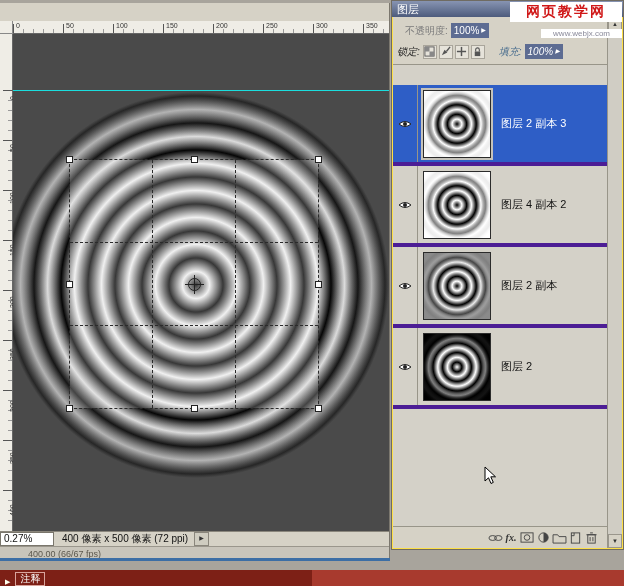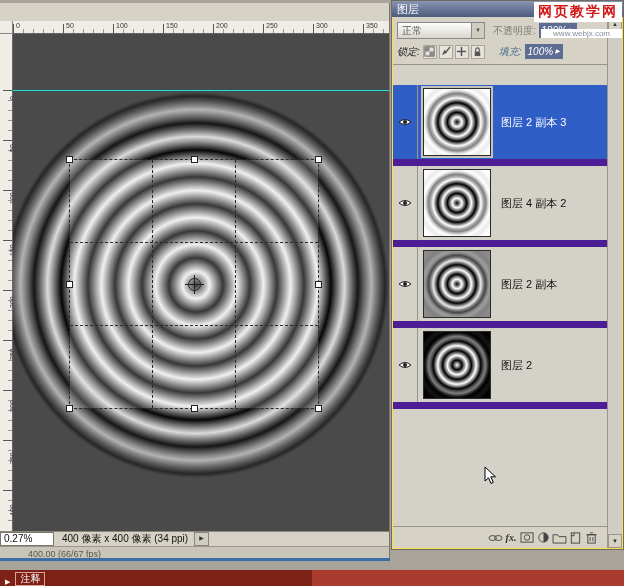--- a/index.html
+++ b/index.html
@@ -64,21 +64,21 @@
   .bs-arrow{width:12px;height:15px;background:#cfccc0;border-left:1px solid #8a8a8a;font-size:6px;line-height:15px;text-align:center;color:#555;}
   .dim-label{color:#7b7b7b;margin-left:8px;}
   .chip{margin-left:3px;background:#5d6c92;color:#fff;height:15px;line-height:15px;padding:0 3px;display:flex;align-items:center;gap:2px;}
   .chip .chip-arrow{font-size:6px;}
   .lock-label{color:#222;}
   .lock-icons{display:flex;gap:2px;margin-left:3px;}
   .lock-btn{width:14px;height:14px;background:#e6e3da;border:1px solid #a9a59b;display:flex;align-items:center;justify-content:center;box-sizing:border-box;}
   .fill-label{color:#4a6e8e;margin-left:14px;}
 
   .layer-list{position:absolute;left:1px;right:16px;top:64px;bottom:23px;background:#d4d1c8;overflow:hidden;}
-  .layer-row{position:absolute;left:0;right:0;height:81px;display:flex;align-items:center;border-bottom:7px solid #4c1d95;box-sizing:border-box;background:#d4d1c8;}
+  .layer-row{position:absolute;left:0;right:0;height:81px;display:flex;align-items:center;border-bottom:4px solid #4c1d95;box-sizing:border-box;background:#d4d1c8;}
   .layer-row.selected{background:#2e5ec6;}
   .eye-cell{width:24px;align-self:stretch;border-right:1px solid #989589;display:flex;align-items:center;justify-content:center;}
   .thumb{width:68px;height:68px;margin-left:5px;border:1px solid #2b2b2b;box-sizing:border-box;}
   .layer-row.selected .thumb{box-shadow:0 0 0 2px #c6c3ba;}
   .layer-label{margin-left:10px;font-size:11px;color:#111;white-space:nowrap;}
   .layer-row.selected .layer-label{color:#fff;}
   .t-white{background:
       radial-gradient(circle, rgba(255,255,255,0) 46%, rgba(255,255,255,0.85) 72%, #fff 92%),
       repeating-radial-gradient(circle at 50% 50%, #000 0px, #fff 4.8px, #000 9.6px);}
   .t-gray{background:
@@ -91,21 +91,21 @@
   .panel-toolbar{position:absolute;left:1px;right:16px;bottom:1px;height:22px;border-top:1px solid #989589;background:#d6d2c6;display:flex;align-items:center;justify-content:flex-end;padding-right:8px;box-sizing:border-box;}
   .tool-icon{display:flex;align-items:center;justify-content:center;width:16px;height:15px;}
   .fx-text{font-size:10px;font-style:italic;font-weight:bold;color:#333;font-family:"Liberation Serif",serif;}
 
   .panel-scrollbar{position:absolute;right:1px;top:16px;bottom:1px;width:15px;background:#d0cdc4;border-left:1px solid #989589;box-sizing:border-box;}
   .sb-btn{position:absolute;left:0;right:0;height:14px;background:#d6d2c6;border:1px solid #9a968c;font-size:6px;line-height:12px;text-align:center;color:#333;box-sizing:border-box;}
   .sb-up{top:0;} .sb-down{bottom:0;}
 
   
   .watermark{position:absolute;right:2px;top:2px;z-index:10;text-align:right;}
-  .wm-title{display:inline-block;background:#fff;color:#d01818;font-weight:bold;font-size:14px;padding:1px 4px;letter-spacing:2px;}
+  .wm-title{display:inline-block;background:#fff;color:#d01818;font-weight:bold;font-size:14px;padding:1px 16px;letter-spacing:2px;}
   .wm-url{display:inline-block;background:#fff;color:#8a8a9a;font-size:8px;padding:0 12px;margin-top:1px;}
 
   
   .annotation-bar{position:absolute;left:0;top:570px;width:624px;height:16px;background:linear-gradient(90deg,#7d2016 0,#7d2016 50%,#a83a2e 50%,#a83a2e 100%);display:flex;align-items:flex-end;gap:5px;padding-left:5px;box-sizing:border-box;color:#fff;font-size:10px;}
   .ann-tri{font-size:7px;color:#ffe;}
   .ann-label{border:1px solid #d9a49c;padding:0 4px;line-height:12px;}
 
   .cursor{position:absolute;left:484px;top:466px;z-index:50;}
 </style>
 </head>
@@ -158,41 +158,37 @@
         <span class="handle" style="left:-4px;bottom:-4px"></span>
         <span class="handle" style="left:121px;bottom:-4px"></span>
         <span class="handle" style="right:-4px;bottom:-4px"></span>
 
         <span class="center-ref"></span>
       </div>
     </div>
 
     <div class="statusbar">
       <span class="zoom-field">0.27%</span>
-      <span class="doc-info">400 像素 x 400 像素 (34 ppi)</span>
+      <span class="doc-info">400 像素 x 500 像素 (72 ppi)</span>
       <span class="status-arrow">▶</span>
     </div>
     <div class="statusbar2">
       <span>400.00  (66/67 fps)</span>
     </div>
   </div>
   <div class="win-bottom-edge"></div>
 
   <div id="layers-panel">
     <div class="panel-header">
       <span class="ptitle">图层</span>
       <span class="panel-close">×</span>
     </div>
 
     <div class="panel-controls">
       <div class="pc-row pc-row1">
-        <span class="blend-select">
-          <span class="bs-label">正常</span>
-          <span class="bs-arrow">▼</span>
-        </span>
         <span class="dim-label">不透明度:</span>
         <span class="chip">
           <span>100%</span>
           <span class="chip-arrow">▶</span>
         </span>
       </div>
       <div class="pc-row pc-row2">
         <span class="lock-label">锁定:</span>
         <span class="lock-icons">
           <span class="lock-btn">

